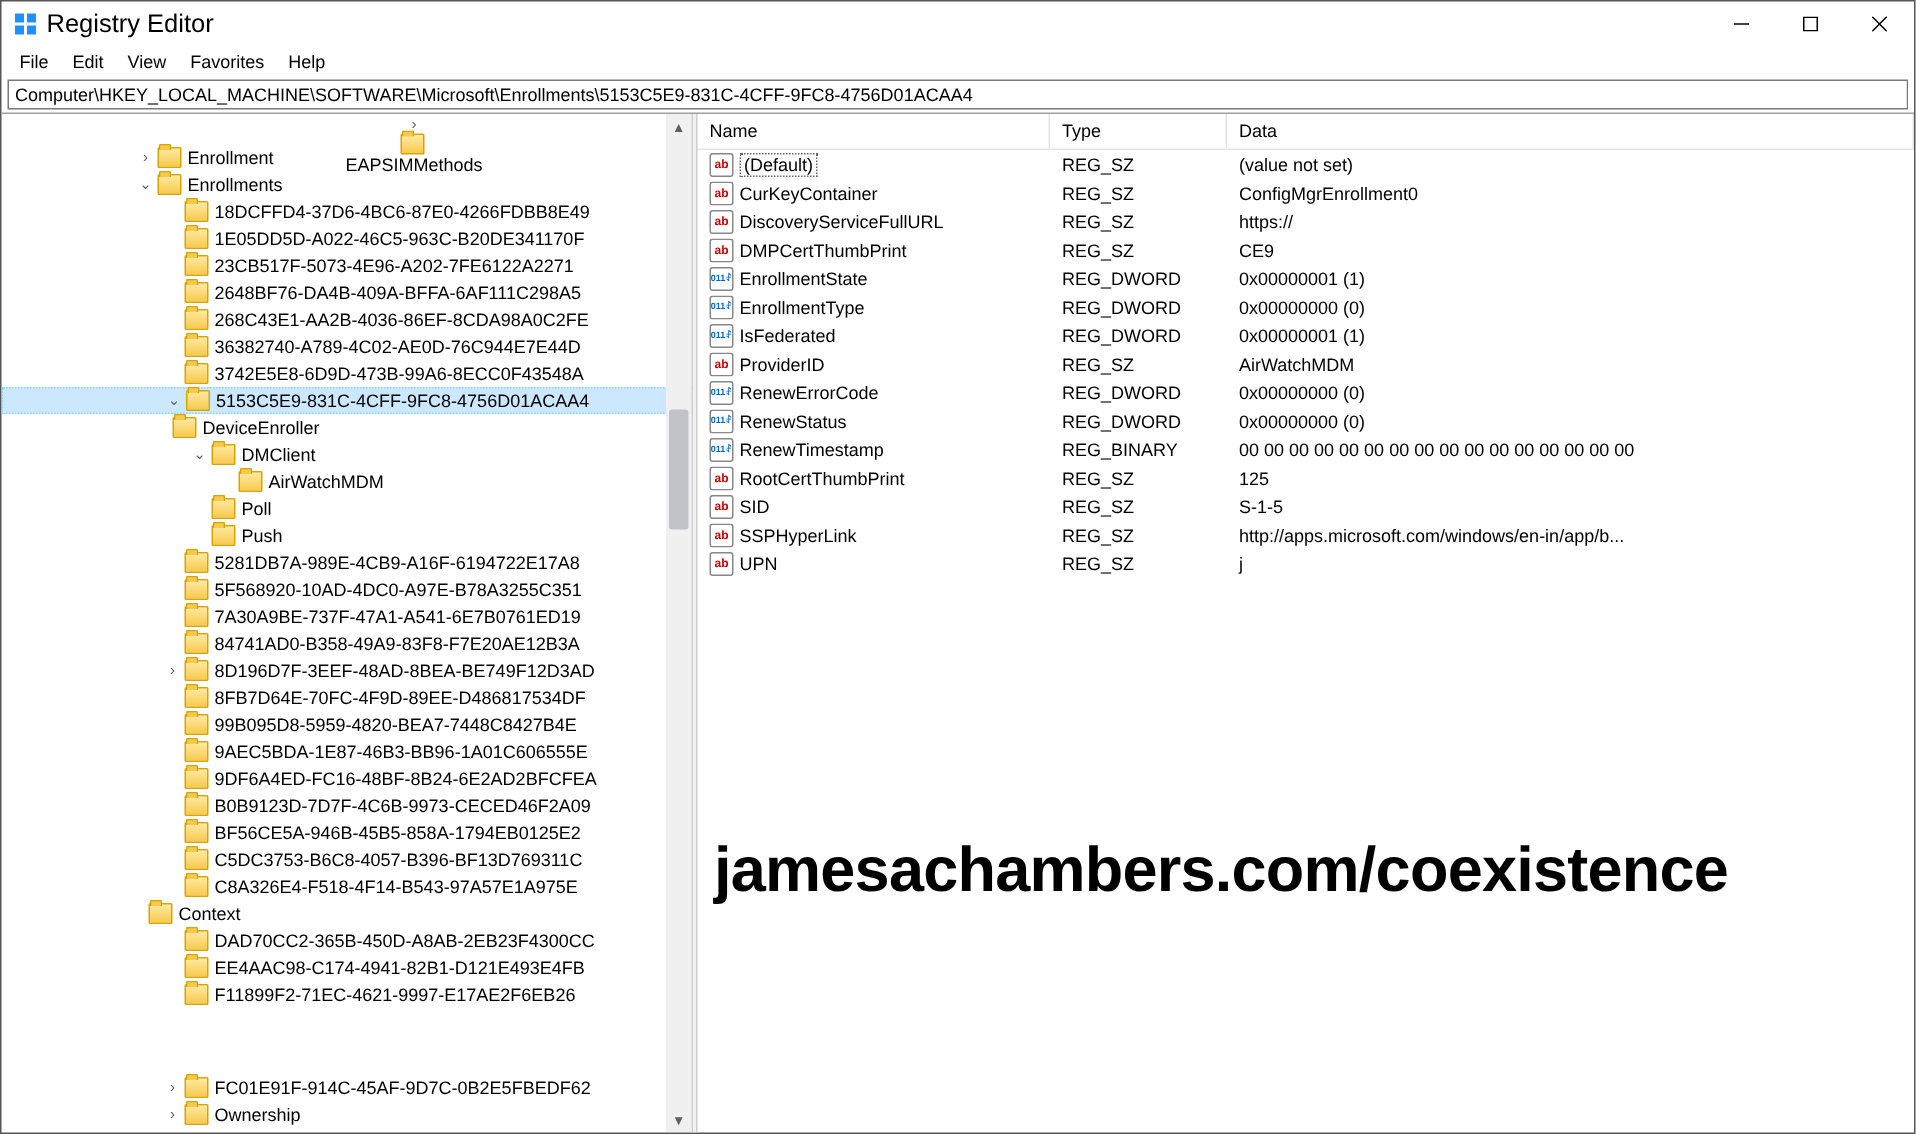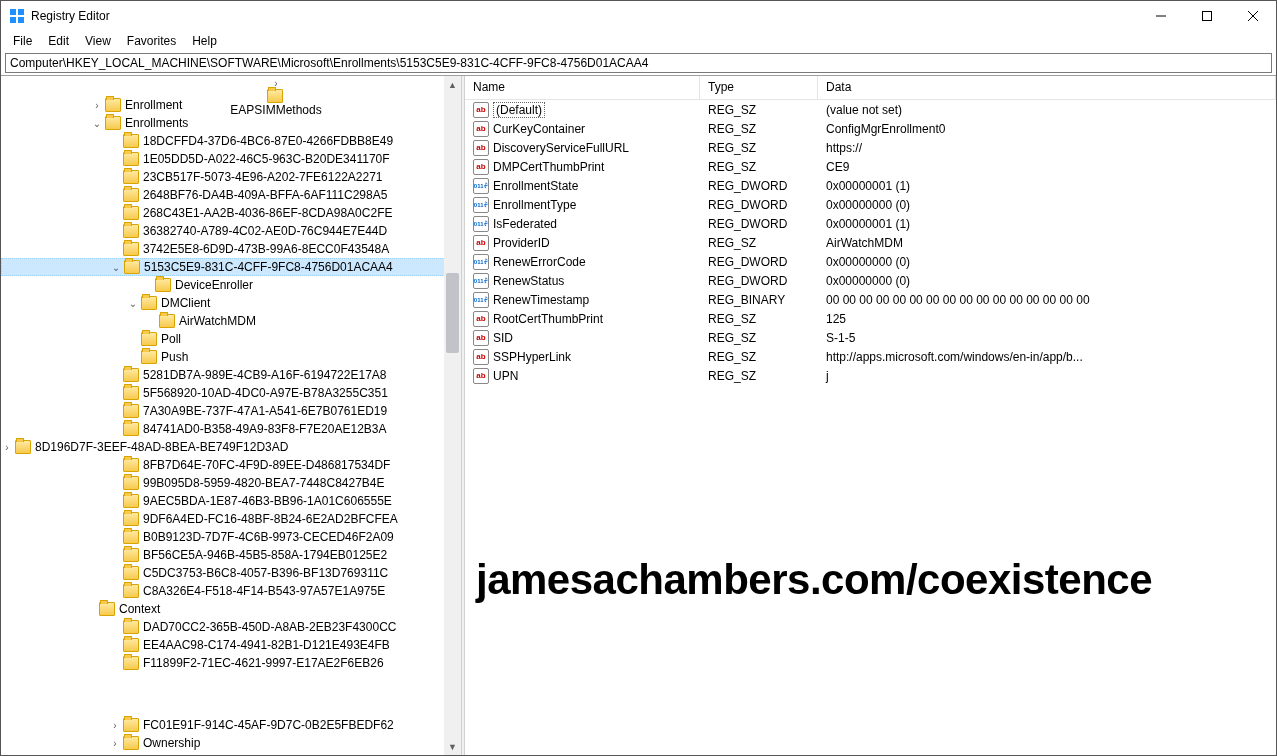--- a/index.html
+++ b/index.html
@@ -1,20 +1,20 @@
 <!DOCTYPE html>
 <html><head>
 <meta charset="utf-8">
 <style>
   * { box-sizing: border-box; margin: 0; padding: 0; font-family: 'Segoe UI', Tahoma, sans-serif; font-size: 12px; }
   body { background: #fff; width: 1277px; height: 756px; overflow: hidden; border: 1px solid #555; position: relative; }
   
   .titlebar { height: 30px; display: flex; align-items: center; padding: 0 0 0 8px; }
   .titlebar .appicon { width: 16px; height: 16px; margin-right: 6px; }
-  .titlebar .title { flex: 1; font-size: 12px; }
+  .titlebar .title { flex: 1; font-size: 17px; }
   .titlebar .winbtn { width: 46px; height: 30px; display: flex; align-items: center; justify-content: center; }
   
   .menubar { height: 20px; display: flex; align-items: center; padding: 0 4px; gap: 0; }
   .menubar .menuitem { padding: 2px 8px; cursor: default; }
   
   .addressbar { border: 1px solid #7a7a7a; margin: 2px 4px; height: 20px; }
   .addressbar input { border: none; width: 100%; height: 100%; padding: 0 4px; outline: none; font-size: 12px; }
   
   .main { display: flex; height: calc(100% - 74px); border-top: 1px solid #a0a0a0; }
   .tree { width: 460px; overflow: hidden; position: relative; }
@@ -152,21 +152,21 @@
         <div class="node" style="padding-left: 108px;">
           <span class="twisty "></span>
           <span class="folder"></span>
           <span class="label">3742E5E8-6D9D-473B-99A6-8ECC0F43548A</span>
         </div>
         <div class="node selected" style="padding-left: 108px;">
           <span class="twisty expanded"></span>
           <span class="folder"></span>
           <span class="label">5153C5E9-831C-4CFF-9FC8-4756D01ACAA4</span>
         </div>
-        <div class="node" style="padding-left: 100px; margin-left: 40px;">
+        <div class="node" style="padding-left: 100px;">
           <span class="twisty "></span>
           <span class="folder"></span>
           <span class="label">DeviceEnroller</span>
         </div>
         <div class="node" style="padding-left: 126px;">
           <span class="twisty expanded"></span>
           <span class="folder"></span>
           <span class="label">DMClient</span>
         </div>
         <div class="node" style="padding-left: 144px;">
@@ -197,21 +197,21 @@
         <div class="node" style="padding-left: 108px;">
           <span class="twisty "></span>
           <span class="folder"></span>
           <span class="label">7A30A9BE-737F-47A1-A541-6E7B0761ED19</span>
         </div>
         <div class="node" style="padding-left: 108px;">
           <span class="twisty "></span>
           <span class="folder"></span>
           <span class="label">84741AD0-B358-49A9-83F8-F7E20AE12B3A</span>
         </div>
-        <div class="node" style="">
+        <div class="node" style="padding-left: 108px;">
           <span class="twisty collapsed"></span>
           <span class="folder"></span>
           <span class="label">8D196D7F-3EEF-48AD-8BEA-BE749F12D3AD</span>
         </div>
         <div class="node" style="padding-left: 108px;">
           <span class="twisty "></span>
           <span class="folder"></span>
           <span class="label">8FB7D64E-70FC-4F9D-89EE-D486817534DF</span>
         </div>
         <div class="node" style="padding-left: 108px;">

